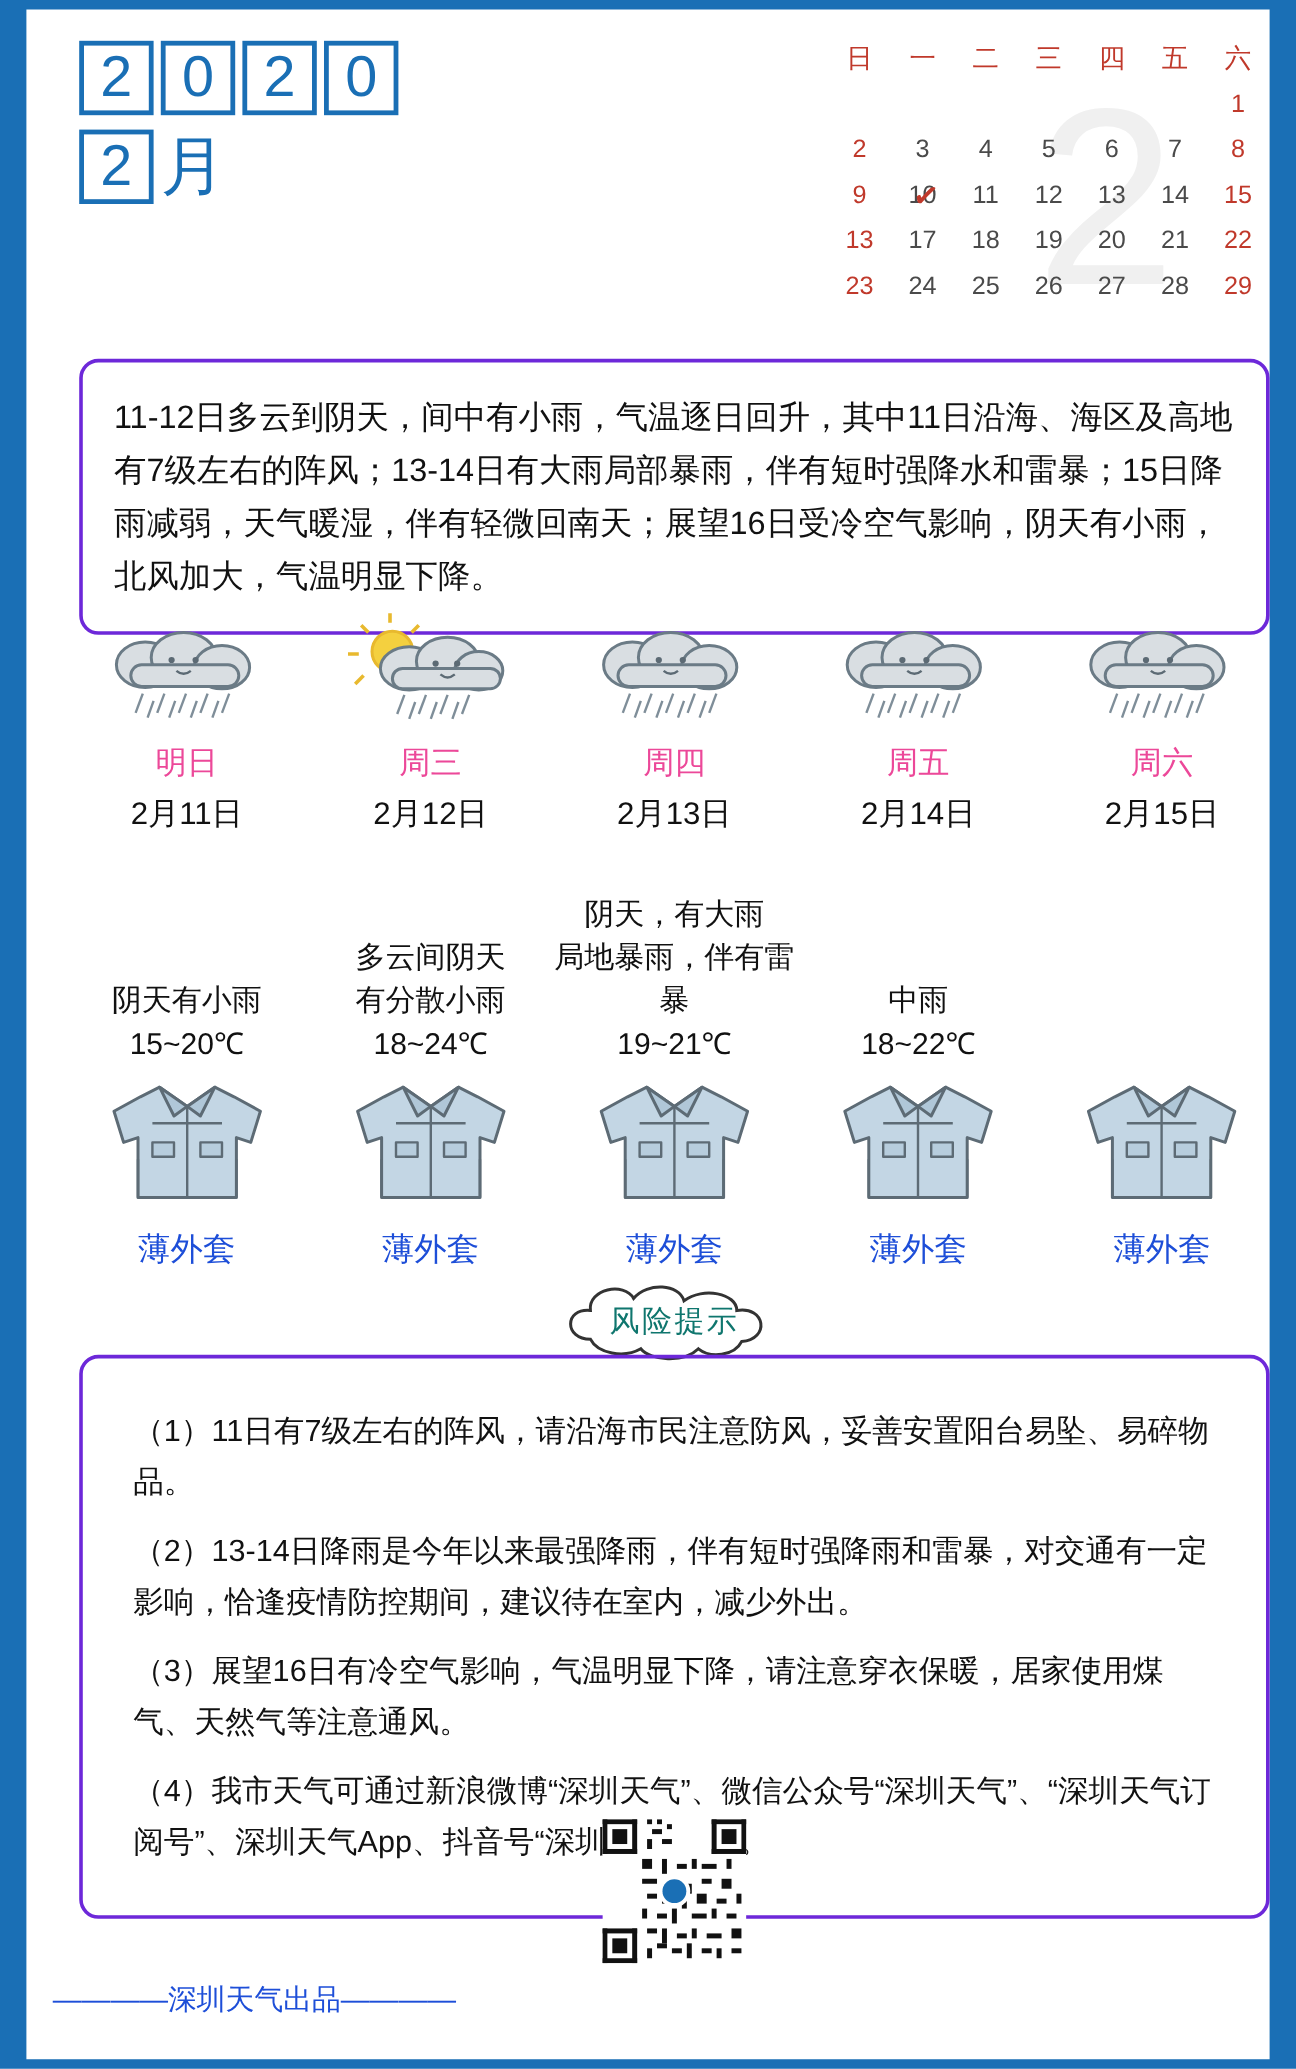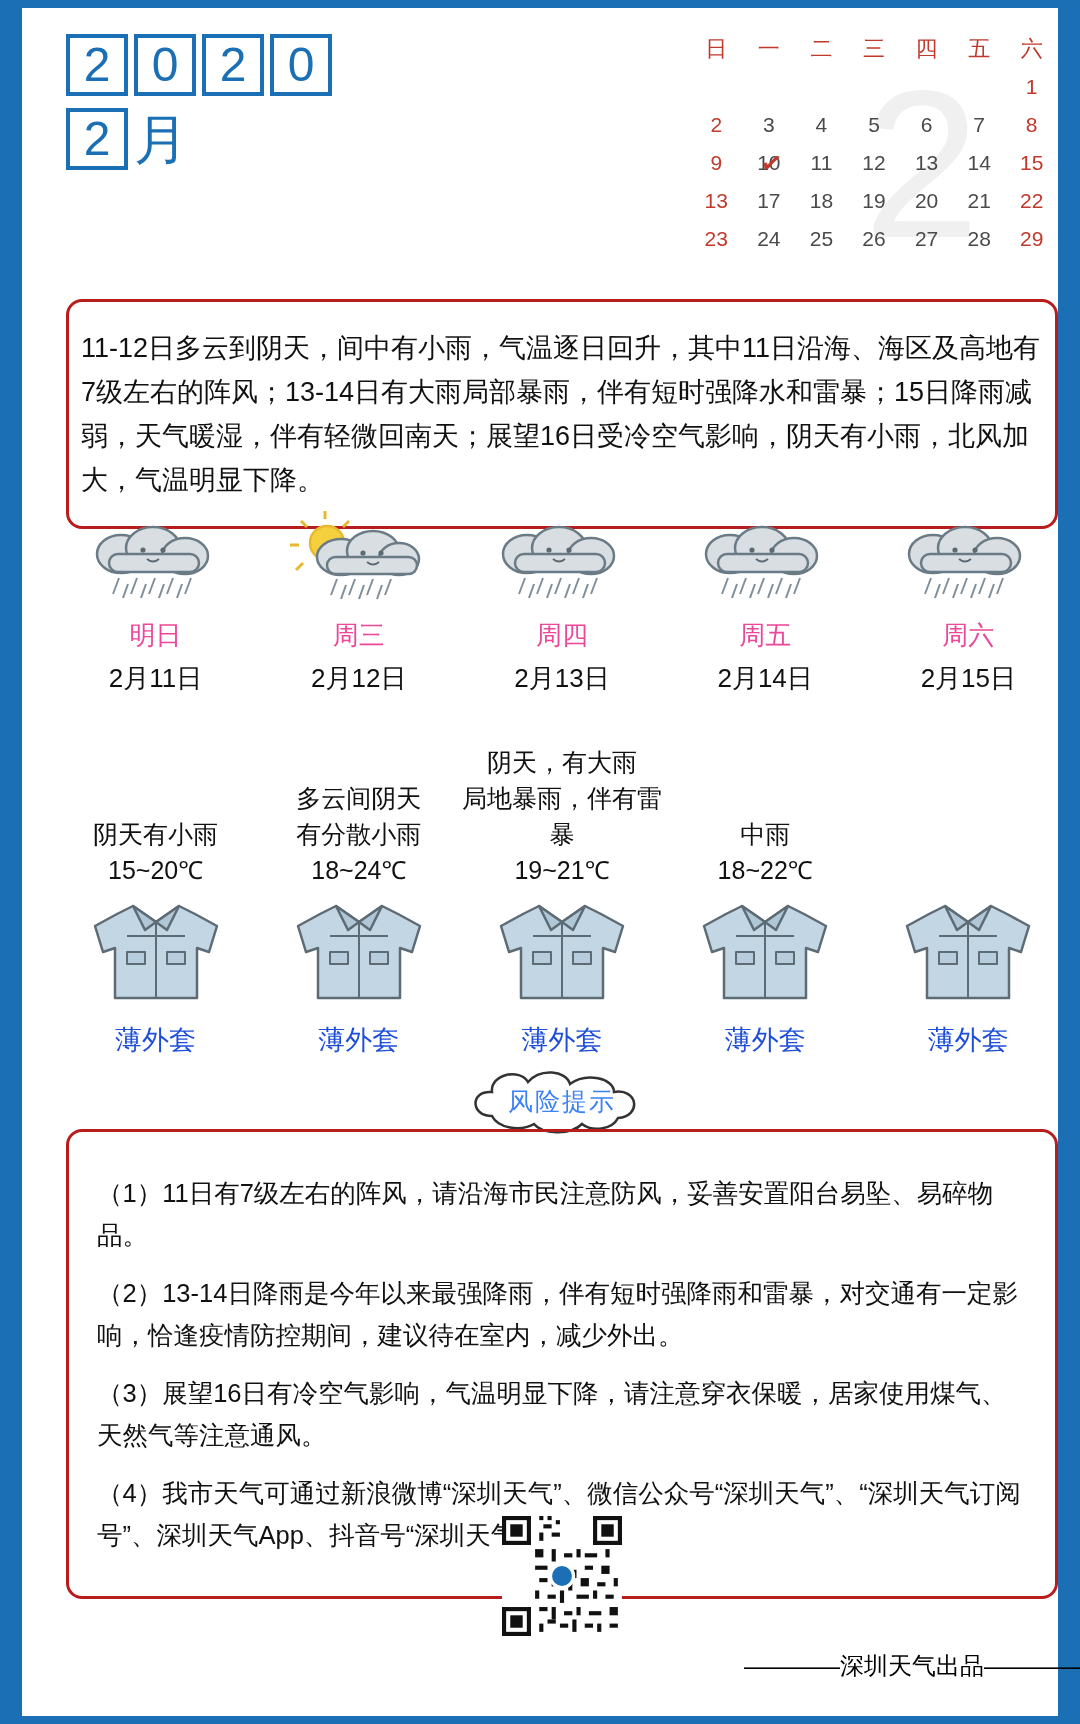--- a/index.html
+++ b/index.html
@@ -142,31 +142,31 @@
     position: relative;
     display: block;
     line-height: 70px;
     font-size: 25px;
     letter-spacing: 2px;
     z-index: 2;
   }
   #weather-cloud { top: 218px; }
   #weather-cloud span { color: #1a6fb5; }
   #risk-cloud { top: 1050px; }
-  #risk-cloud span { color: #3b82f6; }
+  #risk-cloud span { color: #0f766e; }
 
   
   .panel {
     position: absolute;
     left: 22px;
     width: 992px;
     box-sizing: border-box;
-    border: 3px solid #b91c1c;
+    border: 3px solid #6d28d9;
     border-radius: 16px;
-    padding: 24px 12px;
+    padding: 24px 26px;
     font-size: 27px;
     line-height: 44px;
     color: #111;
   }
   #forecast-panel { top: 283px; }
   #risk-panel { top: 1113px; font-size: 25.5px; line-height: 42px; }
   #risk-panel p { margin: 16px; text-indent: 0; }
 
   
   .days {
@@ -235,23 +235,23 @@
     transform: translateX(-50%);
     top: 1500px;
     width: 120px;
     height: 120px;
   }
   .footer-text {
     position: absolute;
     left: 0;
     top: 1634px;
     width: 1036px;
-    text-align: right;
+    text-align: left;
     font-size: 24px;
-    color: #000000;
+    color: #1d4ed8;
   }
 </style>
 </head>
 <body>
 
 <div class="page-frame">
   <div class="inner">
 
     <div class="year-block">
       <div class="year-digits">

